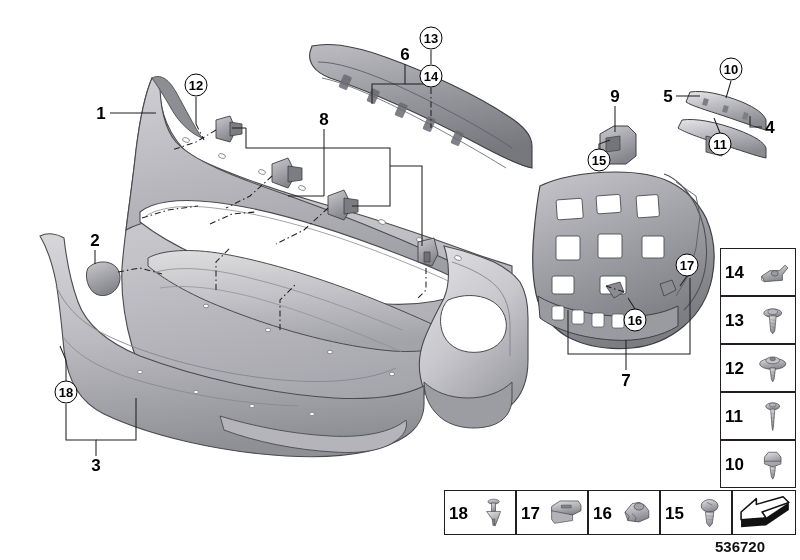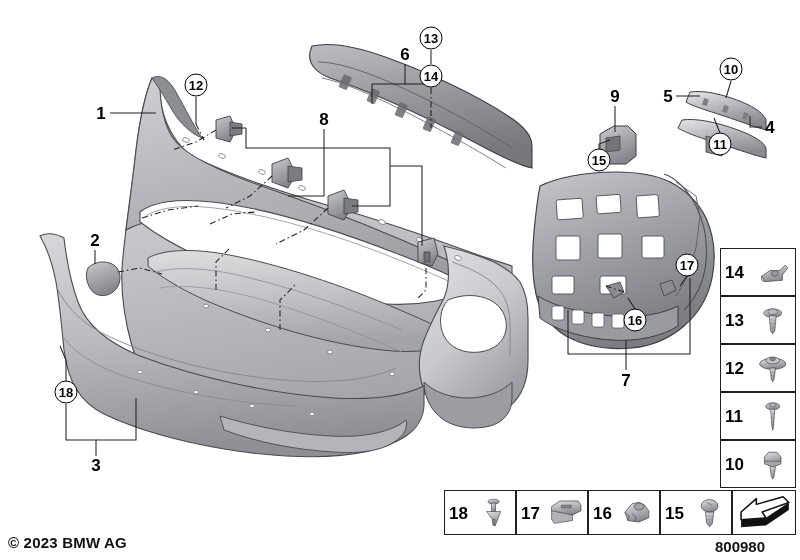--- a/index.html
+++ b/index.html
@@ -534,16 +534,15 @@
   </div>
   <div class="legend-box" style="left:732px; top:490px; width:64px; height:45px;">
     <span style="position:absolute; left:0; top:0; right:0; bottom:0;">
       <svg viewBox="0 0 64 45" style="width:100%;height:100%;display:block;">
         <path d="M8,22 L24,8 L24,14 L52,6 L58,12 L30,22 L34,28 L8,30 Z" fill="#ffffff" stroke="#111111" stroke-width="1.6" stroke-linejoin="round"></path>
         <path d="M8,30 L34,28 L58,12 L58,20 L34,36 L8,38 Z" fill="#111111"></path>
       </svg>
     </span>
   </div>
 
-  <div id="copyright">© 2023 BMW AG</div>
-  <div id="drawing-number">800980</div>
+  <div id="drawing-number">536720</div>
 
 </div>
 
 </body></html>

